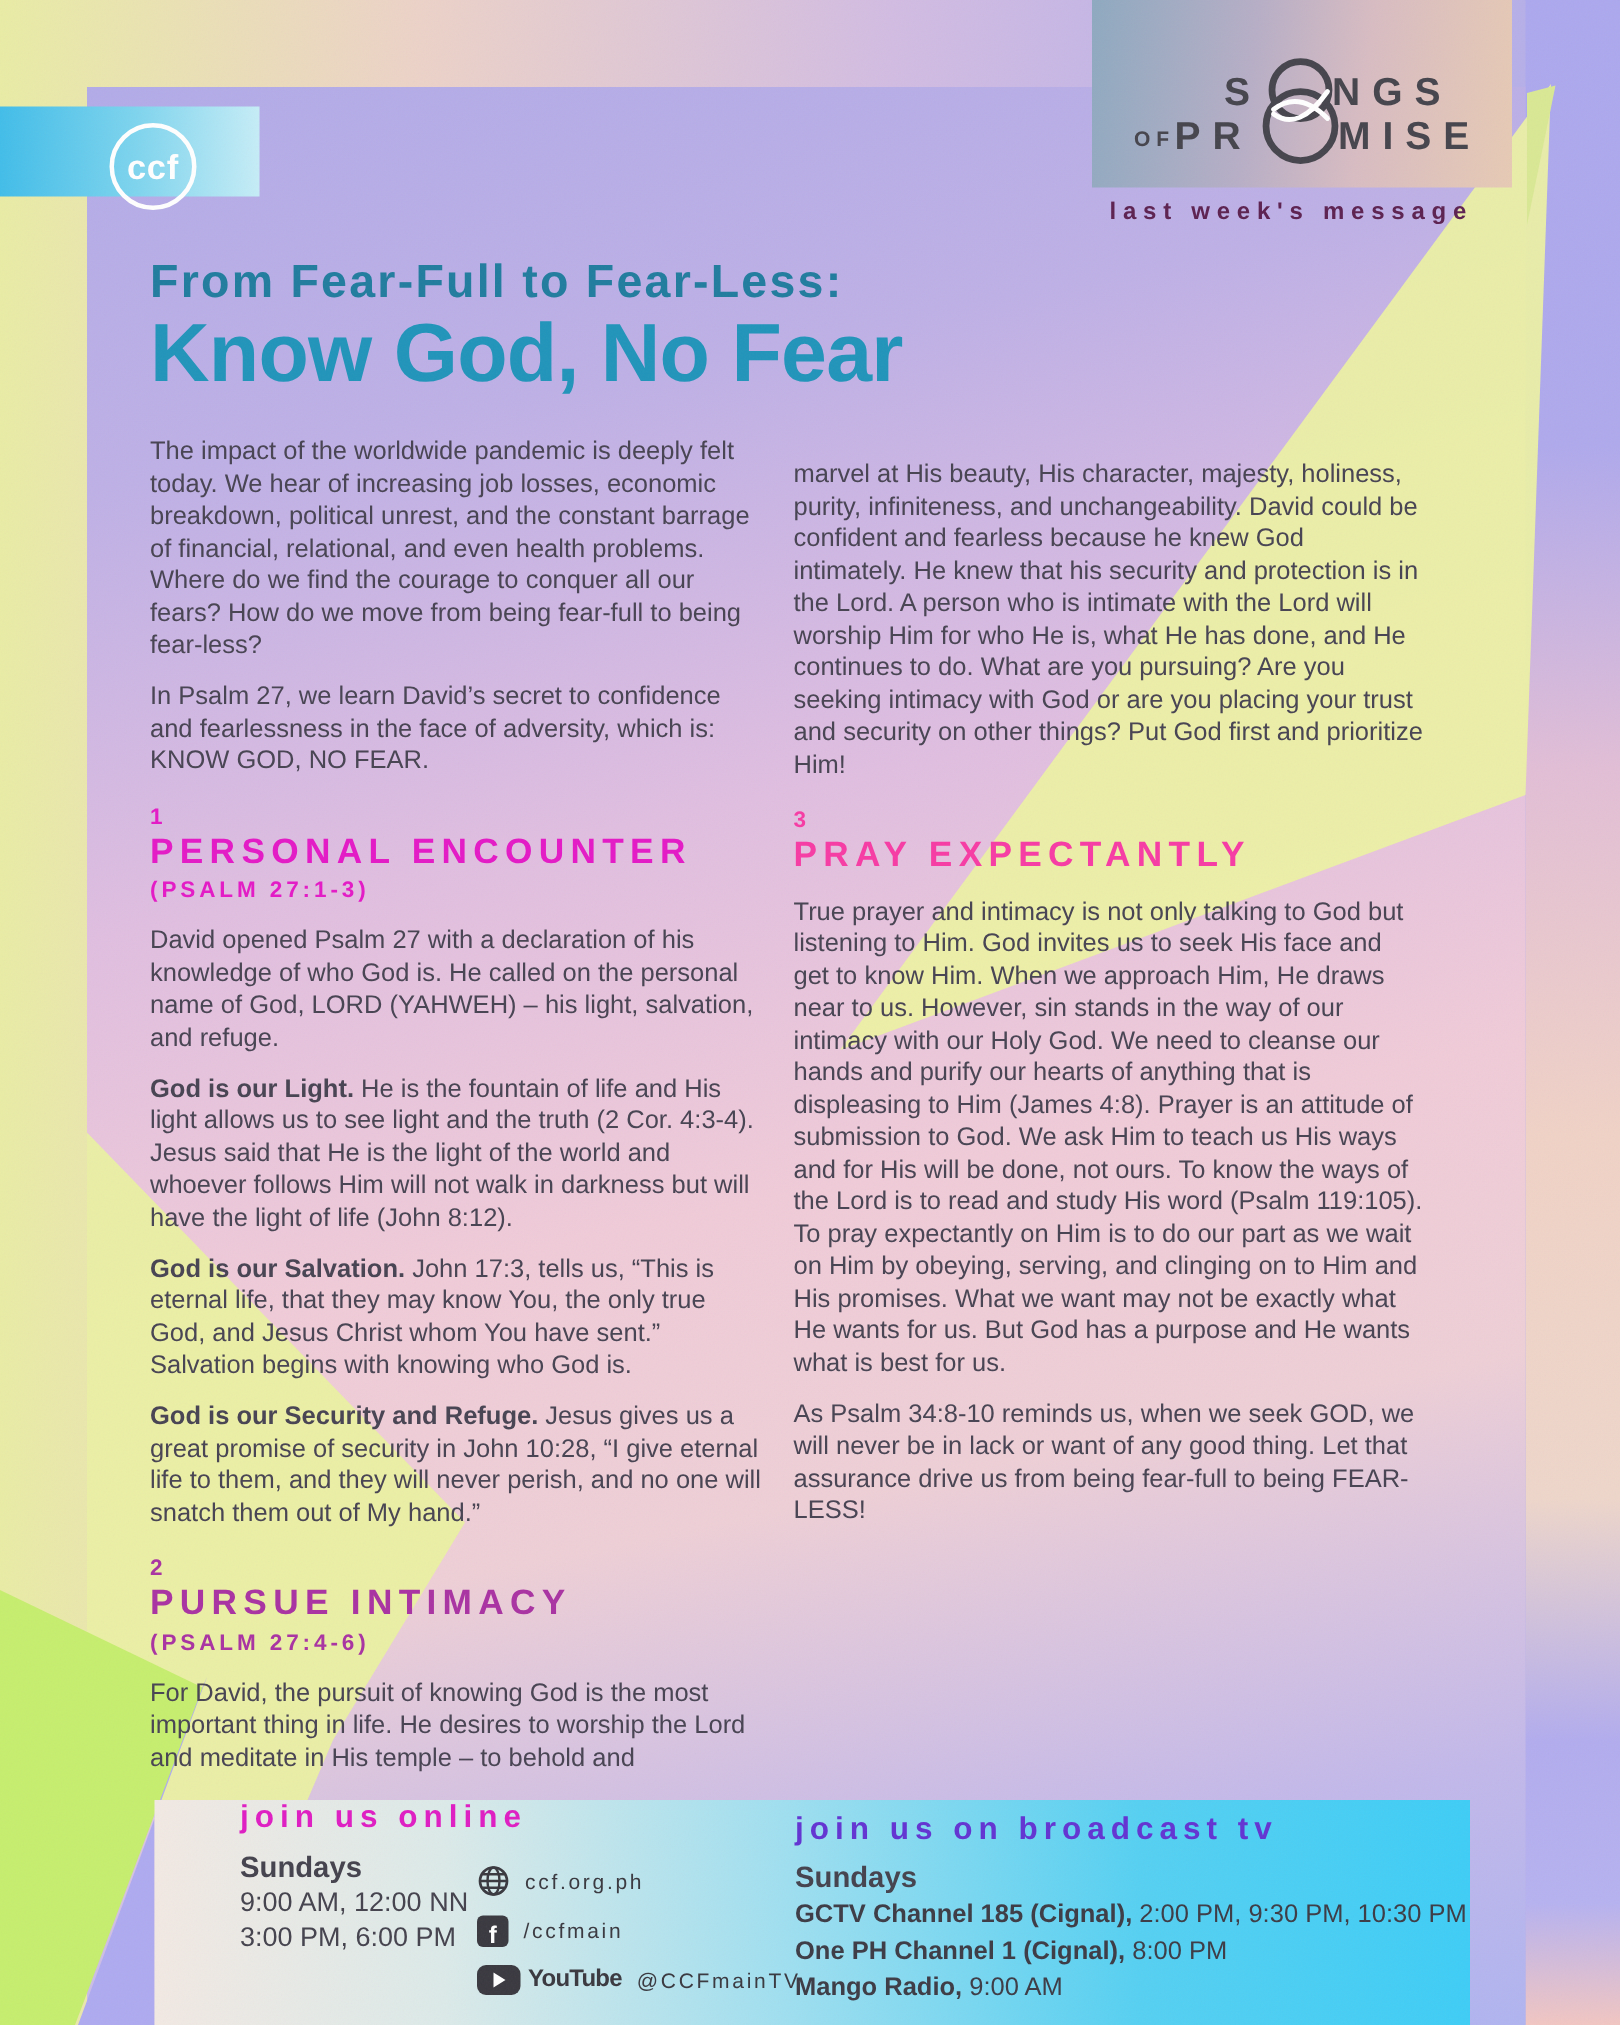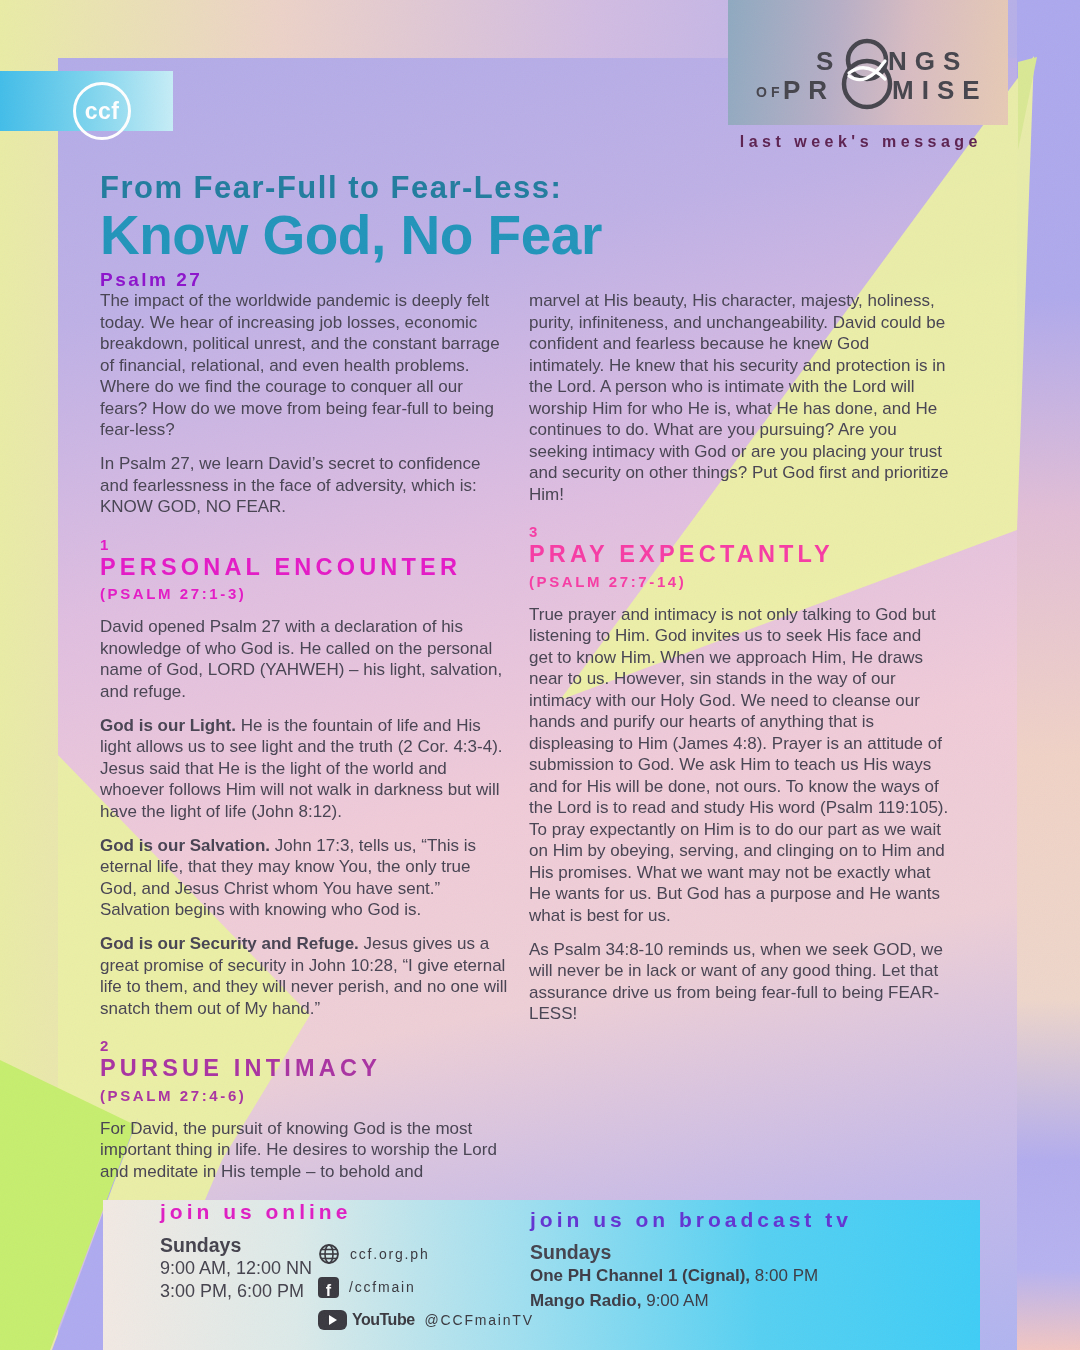--- a/index.html
+++ b/index.html
@@ -18,21 +18,21 @@
   .songs-box{position:absolute;left:728px;top:0;width:280px;height:125px;
         background:linear-gradient(97deg,#8ea9c0 0%,#b7aec6 38%,#d8bcc2 64%,#e7cab4 100%);}
   .tagline{position:absolute;left:700px;top:133px;width:282px;text-align:right;
         font-size:16px;font-weight:bold;letter-spacing:4.5px;}
   .title-block{position:absolute;left:100px;top:172px;width:900px;}
   .kicker{font-size:31px;font-weight:bold;letter-spacing:1.5px;line-height:1;}
   .main-title{font-size:55px;font-weight:bold;letter-spacing:-0.5px;line-height:1;margin-top:5px;}
   .reference{font-size:19px;font-weight:bold;letter-spacing:2.5px;margin-top:6px;}
   .columns{position:absolute;left:100px;top:290px;display:flex;gap:19px;color:#474352;}
   .col{width:410px;}
-  .col.right{width:420px;}
+  .col.right{width:420px;margin-top:15px;}
   .col p{font-size:17px;line-height:21.5px;margin:0 0 12.5px 0;}
   .col p b{font-weight:bold;margin-top:33px;}
   .sec{margin:19px 0 15px 0;}
   .sec .num{font-size:15px;font-weight:bold;line-height:1;margin-bottom:4px;}
   .sec h2{font-size:23.5px;font-weight:bold;letter-spacing:4.2px;line-height:1;margin:0 0 7px 0;}
   .sec .sref{font-size:15px;font-weight:bold;letter-spacing:2.6px;line-height:1;}
   .footer-band{position:absolute;left:103px;top:1200px;width:877px;height:150px;
         background:linear-gradient(90deg,#f2e9e3 0%,#dceae9 22%,#9fdff0 48%,#55d0f2 75%,#3ecdf6 100%);color:#3c3b45;}
   .f-heading{font-size:21px;font-weight:bold;letter-spacing:4px;}
   .f-day{font-size:19.5px;font-weight:bold;margin-top:10px;color:#44424d;}
@@ -85,21 +85,20 @@
       <path d="M121,73 Q138,60 157,79" fill="none" stroke="#fff" stroke-width="3.2" stroke-linecap="round"></path>
       <path d="M121,76 Q138,88 157,61" fill="none" stroke="#fff" stroke-width="3.2" stroke-linecap="round"></path>
     </svg>
   </div>
 
   <div class="tagline" style="color: rgb(92, 33, 80);">last week's message</div>
 
   <div class="title-block">
     <div class="kicker" style="color: rgb(32, 124, 158);">From Fear-Full to Fear-Less:</div>
     <div class="main-title" style="color: rgb(32, 148, 186);">Know God, No Fear</div>
-    <div class="reference" style="color: rgb(141, 18, 204);">Psalm 27</div>
   </div>
 
   <div class="columns">
     <div class="col left">
       <p>The impact of the worldwide pandemic is deeply felt today. We hear of increasing job losses, economic breakdown, political unrest, and the constant barrage of financial, relational, and even health problems. Where do we find the courage to conquer all our fears? How do we move from being fear-full to being fear-less?</p>
       <p>In Psalm 27, we learn David’s secret to confidence and fearlessness in the face of adversity, which is: KNOW GOD, NO FEAR.</p>
 
       <div class="sec">
         <div class="num" style="color: rgb(228, 25, 198);">1</div>
         <h2 style="color: rgb(228, 25, 198);">PERSONAL ENCOUNTER</h2>
@@ -117,21 +116,20 @@
       </div>
       <p>For David, the pursuit of knowing God is the most important thing in life. He desires to worship the Lord and meditate in His temple – to behold and</p>
     </div>
 
     <div class="col right">
       <p>marvel at His beauty, His character, majesty, holiness, purity, infiniteness, and unchangeability. David could be confident and fearless because he knew God intimately. He knew that his security and protection is in the Lord. A person who is intimate with the Lord will worship Him for who He is, what He has done, and He continues to do. What are you pursuing? Are you seeking intimacy with God or are you placing your trust and security on other things? Put God first and prioritize Him!</p>
 
       <div class="sec">
         <div class="num" style="color: rgb(247, 59, 164);">3</div>
         <h2 style="color: rgb(247, 59, 164);">PRAY EXPECTANTLY</h2>
-        <div class="sref" style="color: rgb(247, 59, 164);">(PSALM 27:7-14)</div>
       </div>
       <p>True prayer and intimacy is not only talking to God but listening to Him. God invites us to seek His face and get to know Him. When we approach Him, He draws near to us. However, sin stands in the way of our intimacy with our Holy God. We need to cleanse our hands and purify our hearts of anything that is displeasing to Him (James 4:8). Prayer is an attitude of submission to God. We ask Him to teach us His ways and for His will be done, not ours. To know the ways of the Lord is to read and study His word (Psalm 119:105). To pray expectantly on Him is to do our part as we wait on Him by obeying, serving, and clinging on to Him and His promises. What we want may not be exactly what He wants for us. But God has a purpose and He wants what is best for us.</p>
       <p>As Psalm 34:8-10 reminds us, when we seek GOD, we will never be in lack or want of any good thing. Let that assurance drive us from being fear-full to being FEAR-LESS!</p>
     </div>
   </div>
 
   <div class="footer-band">
     <div class="online">
       <div class="f-heading" style="color: rgb(223, 29, 195);">join us online</div>
       <div class="f-day">Sundays</div>
@@ -159,20 +157,21 @@
             <div class="yt-play"></div>
           </div>
         <span class="yt-word">YouTube</span>
         <span class="link-label">@CCFmainTV</span>
       </div>
     </div>
 
     <div class="broadcast">
       <div class="f-heading" style="color: rgb(98, 51, 210);">join us on broadcast tv</div>
       <div class="f-day" style="margin-top:9px">Sundays</div>
+      <div class="sched"><b>GCTV Channel 185 (Cignal),</b><span> 2:00 PM, 9:30 PM, 10:30 PM</span></div>
       <div class="sched"><b>One PH Channel 1 (Cignal),</b><span> 8:00 PM</span></div>
       <div class="sched"><b>Mango Radio,</b><span> 9:00 AM</span></div>
     </div>
   </div>
 
   <svg class="noise" width="1080" height="1350">
     <filter id="grain">
         <feTurbulence type="fractalNoise" baseFrequency="0.9" numOctaves="2"></feTurbulence>
       </filter>
     <rect width="1080" height="1350" filter="url(#grain)"></rect>

